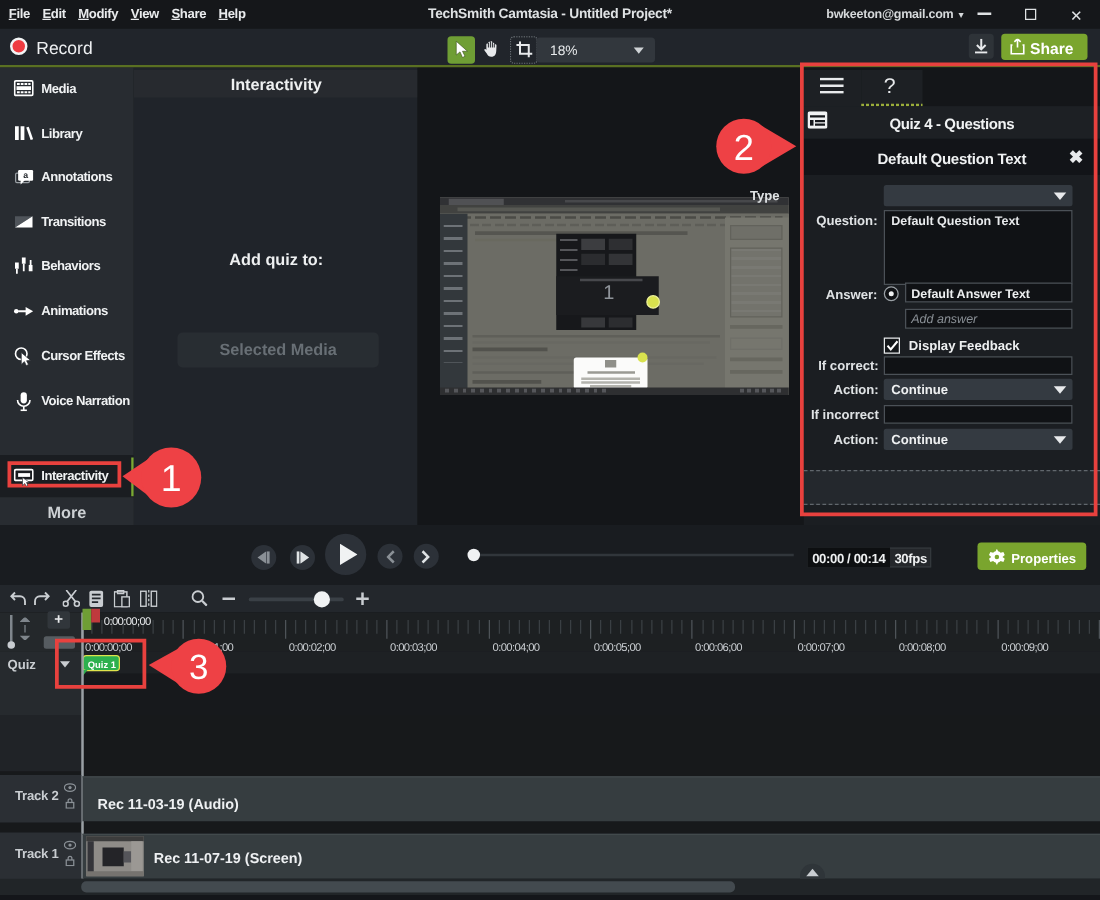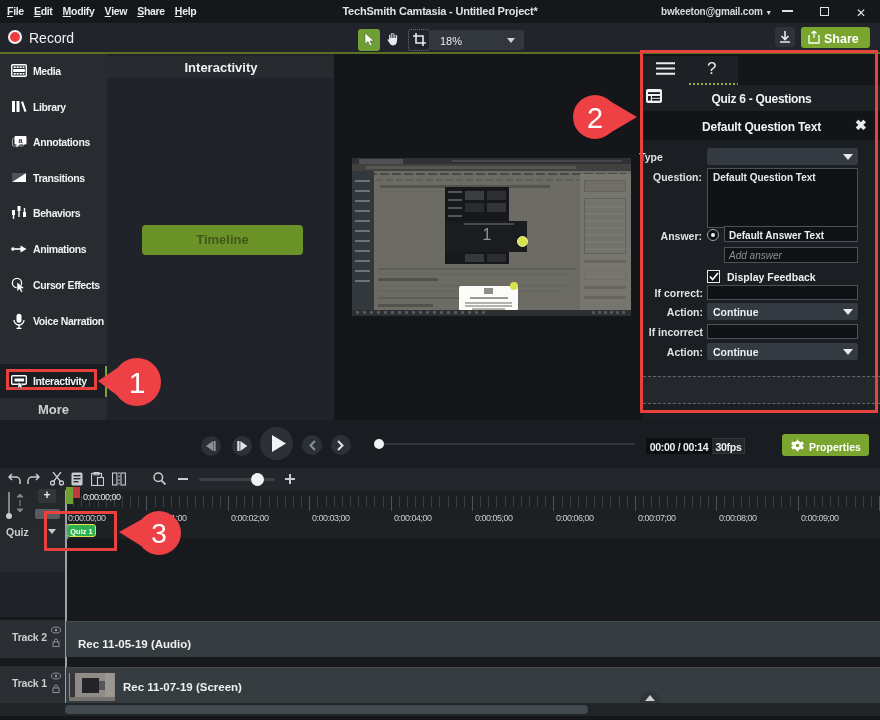--- a/index.html
+++ b/index.html
@@ -55,21 +55,22 @@
 <div class="abs" style="left:0;top:54px;width:107px;height:366px;background:#282c31;"></div>
 
 <div class="abs" style="left:0;top:364px;width:107px;height:34px;background:#1a1d21;"></div>
 <div class="abs" style="left:105px;top:366px;width:2px;height:31px;background:#7aa933;"></div>
 <div class="abs" style="left:0;top:398px;width:107px;height:22px;background:#282c31;"></div>
 <div class="abs" style="left:0;top:402px;width:107px;text-align:center;font-size:13px;font-weight:700;color:#cdd1d4;">More</div>
 
 <div class="abs" style="left:107px;top:54px;width:227px;height:366px;background:#20242a;"></div>
 <div class="abs" style="left:107px;top:56px;width:227px;height:22px;background:#272a2f;"></div>
 <div class="abs" style="left:107px;top:60px;width:228px;text-align:center;font-size:13px;font-weight:700;color:#eef0f1;">Interactivity</div>
-<div class="abs" style="left:142px;top:225px;width:161px;height:30px;background:#6b9227;border-radius:4px;text-align:center;line-height:30px;font-size:13px;font-weight:700;color:#41581a;">Timeline</div>
+<div class="abs" style="left:107px;top:200px;width:228px;text-align:center;font-size:13px;font-weight:700;color:#eef0f1;">Add quiz to:</div>
+<div class="abs" style="left:142px;top:266px;width:161px;height:28px;background:#282d32;border-radius:4px;text-align:center;line-height:28px;font-size:13px;font-weight:700;color:#686f75;">Selected Media</div>
 
 <div class="abs" style="left:334px;top:54px;width:309px;height:366px;background:#141619;"></div>
 
 <div class="abs" id="preview" style="left:352px;top:158px;width:279px;height:158px;background:#8e8e87;">
       <div class="abs" style="left:0;top:0;width:279px;height:6px;background:#303134;"></div>
       <div class="abs" style="left:7px;top:1px;width:44px;height:5px;background:#505154;"></div>
       <div class="abs" style="left:100px;top:2px;width:170px;height:2px;background:#47484b;"></div>
       <div class="abs" style="left:0;top:6px;width:279px;height:7px;background:#414240;"></div>
       <div class="abs" style="left:14px;top:8px;width:210px;height:3px;background:#575853;"></div>
       <div class="abs" style="left:0;top:13px;width:279px;height:145px;background:#6c6c65;"></div>
@@ -129,27 +130,27 @@
 <div class="abs" style="left:707px;top:59px;font-size:17px;color:#e8eaec;">?</div>
 
 <div class="abs" style="left:643px;top:85px;width:237px;height:26px;background:#1d2024;"></div>
 <svg class="abs" style="left:646px;top:89px;" width="16" height="14" viewBox="0 0 16 14">
       <rect x="0" y="0" width="16" height="14" rx="2" fill="#f0f2f3"></rect>
       <rect x="2" y="3.2" width="12" height="1.8" fill="#15181c"></rect>
       <rect x="2" y="7" width="2.8" height="4.5" fill="#15181c"></rect>
       <rect x="6" y="7" width="8" height="1.8" fill="#15181c"></rect>
       <rect x="6" y="9.8" width="8" height="1.8" fill="#15181c"></rect>
     </svg>
-<div class="abs" style="left:643px;top:92px;width:237px;text-align:center;font-size:12px;font-weight:700;color:#f0f2f3;letter-spacing:-0.3px;">Quiz 6 - Questions</div>
+<div class="abs" style="left:643px;top:92px;width:237px;text-align:center;font-size:12px;font-weight:700;color:#f0f2f3;letter-spacing:-0.3px;">Quiz 4 - Questions</div>
 
 <div class="abs" style="left:643px;top:111px;width:237px;height:29px;background:#121418;"></div>
 <div class="abs" style="left:643px;top:120px;width:237px;text-align:center;font-size:12px;font-weight:700;color:#f0f2f3;letter-spacing:-0.2px;">Default Question Text</div>
 <div class="abs" style="left:855px;top:117px;font-size:14px;font-weight:700;color:#e8eaec;">✖</div>
 
-<div class="abs" style="left:600px;top:151px;width:102px;text-align:center;font-size:10.5px;font-weight:700;color:#dfe2e4;">Type</div>
+<div class="abs" style="left:600px;top:151px;width:102px;text-align:left;font-size:10.5px;font-weight:700;color:#dfe2e4;">Type</div>
 <div class="abs" style="left:707px;top:148px;width:151px;height:17px;background:#343a41;border-radius:2px;"></div>
 <div class="abs" style="left:713px;top:152px;font-size:10.5px;font-weight:700;color:#eef0f1;margin-top:20px;">Multiple Choice</div>
 <div class="abs" style="left:843px;top:154px;width:0;height:0;border-left:5px solid transparent;border-right:5px solid transparent;border-top:6px solid #e8eaec;"></div>
 <div class="abs" style="left:600px;top:171px;width:102px;text-align:right;font-size:10.5px;font-weight:700;color:#dfe2e4;">Question:</div>
 <div class="abs" style="left:707px;top:168px;width:151px;height:60px;background:#101215;border:1px solid #4b5157;"></div>
 <div class="abs" style="left:713px;top:172px;font-size:10px;font-weight:700;color:#e8eaec;">Default Question Text</div>
 <div class="abs" style="left:600px;top:230px;width:102px;text-align:right;font-size:10.5px;font-weight:700;color:#dfe2e4;">Answer:</div>
 <div class="abs" style="left:707px;top:229px;width:12px;height:12px;border-radius:50%;background:#101215;border:1.5px solid #9aa0a5;"></div>
 <div class="abs" style="left:711px;top:233px;width:4px;height:4px;border-radius:50%;background:#f0f2f3;"></div>
 <div class="abs" style="left:724px;top:226px;width:134px;height:16px;background:#101215;border:1px solid #4b5157;"></div>
@@ -398,21 +399,21 @@
     </div>
 
 <div class="abs" style="left:65px;top:490px;width:1.5px;height:213px;background:#9aa0a5;"></div>
 <div class="abs" style="left:66px;top:487px;width:7px;height:17px;background:#6f9e35;"></div>
 <div class="abs" style="left:73px;top:487px;width:7px;height:11px;background:#c03a3d;"></div>
 <div class="abs" style="left:83px;top:492px;font-size:9px;color:#e8eaec;letter-spacing:-0.5px;">0:00:00;00</div>
 
 <div class="abs" style="left:0;top:620px;width:65px;height:38px;background:#2b2f34;"></div>
 <div class="abs" style="left:12px;top:631px;font-size:10.5px;font-weight:700;color:#c9cdd1;letter-spacing:-0.2px;">Track 2</div>
 <div class="abs" style="left:66px;top:621px;width:814px;height:36px;background:#363d40;border-top:1px solid #424a4c;"></div>
-<div class="abs" style="left:78px;top:638px;font-size:11.5px;font-weight:700;color:#eef0f2;">Rec 11-05-19 (Audio)</div>
+<div class="abs" style="left:78px;top:638px;font-size:11.5px;font-weight:700;color:#eef0f2;">Rec 11-03-19 (Audio)</div>
 
 <div class="abs" style="left:0;top:666px;width:65px;height:38px;background:#2b2f34;"></div>
 <div class="abs" style="left:12px;top:677px;font-size:10.5px;font-weight:700;color:#c9cdd1;letter-spacing:-0.2px;">Track 1</div>
 <div class="abs" style="left:66px;top:667px;width:814px;height:36px;background:#363d40;border-top:1px solid #424a4c;"></div>
 <div class="abs" style="left:69px;top:669px;width:46px;height:32px;background:#8f8c88;"></div>
 <div class="abs" style="left:69px;top:669px;width:46px;height:4px;background:#3c3c3c;"></div>
 <div class="abs" style="left:70px;top:673px;width:5px;height:27px;background:#35353a;"></div>
 <div class="abs" style="left:82px;top:678px;width:17px;height:15px;background:#242428;"></div>
 <div class="abs" style="left:99px;top:681px;width:6px;height:9px;background:#55555a;"></div>
 <div class="abs" style="left:105px;top:673px;width:9px;height:24px;background:#9b9894;"></div>

